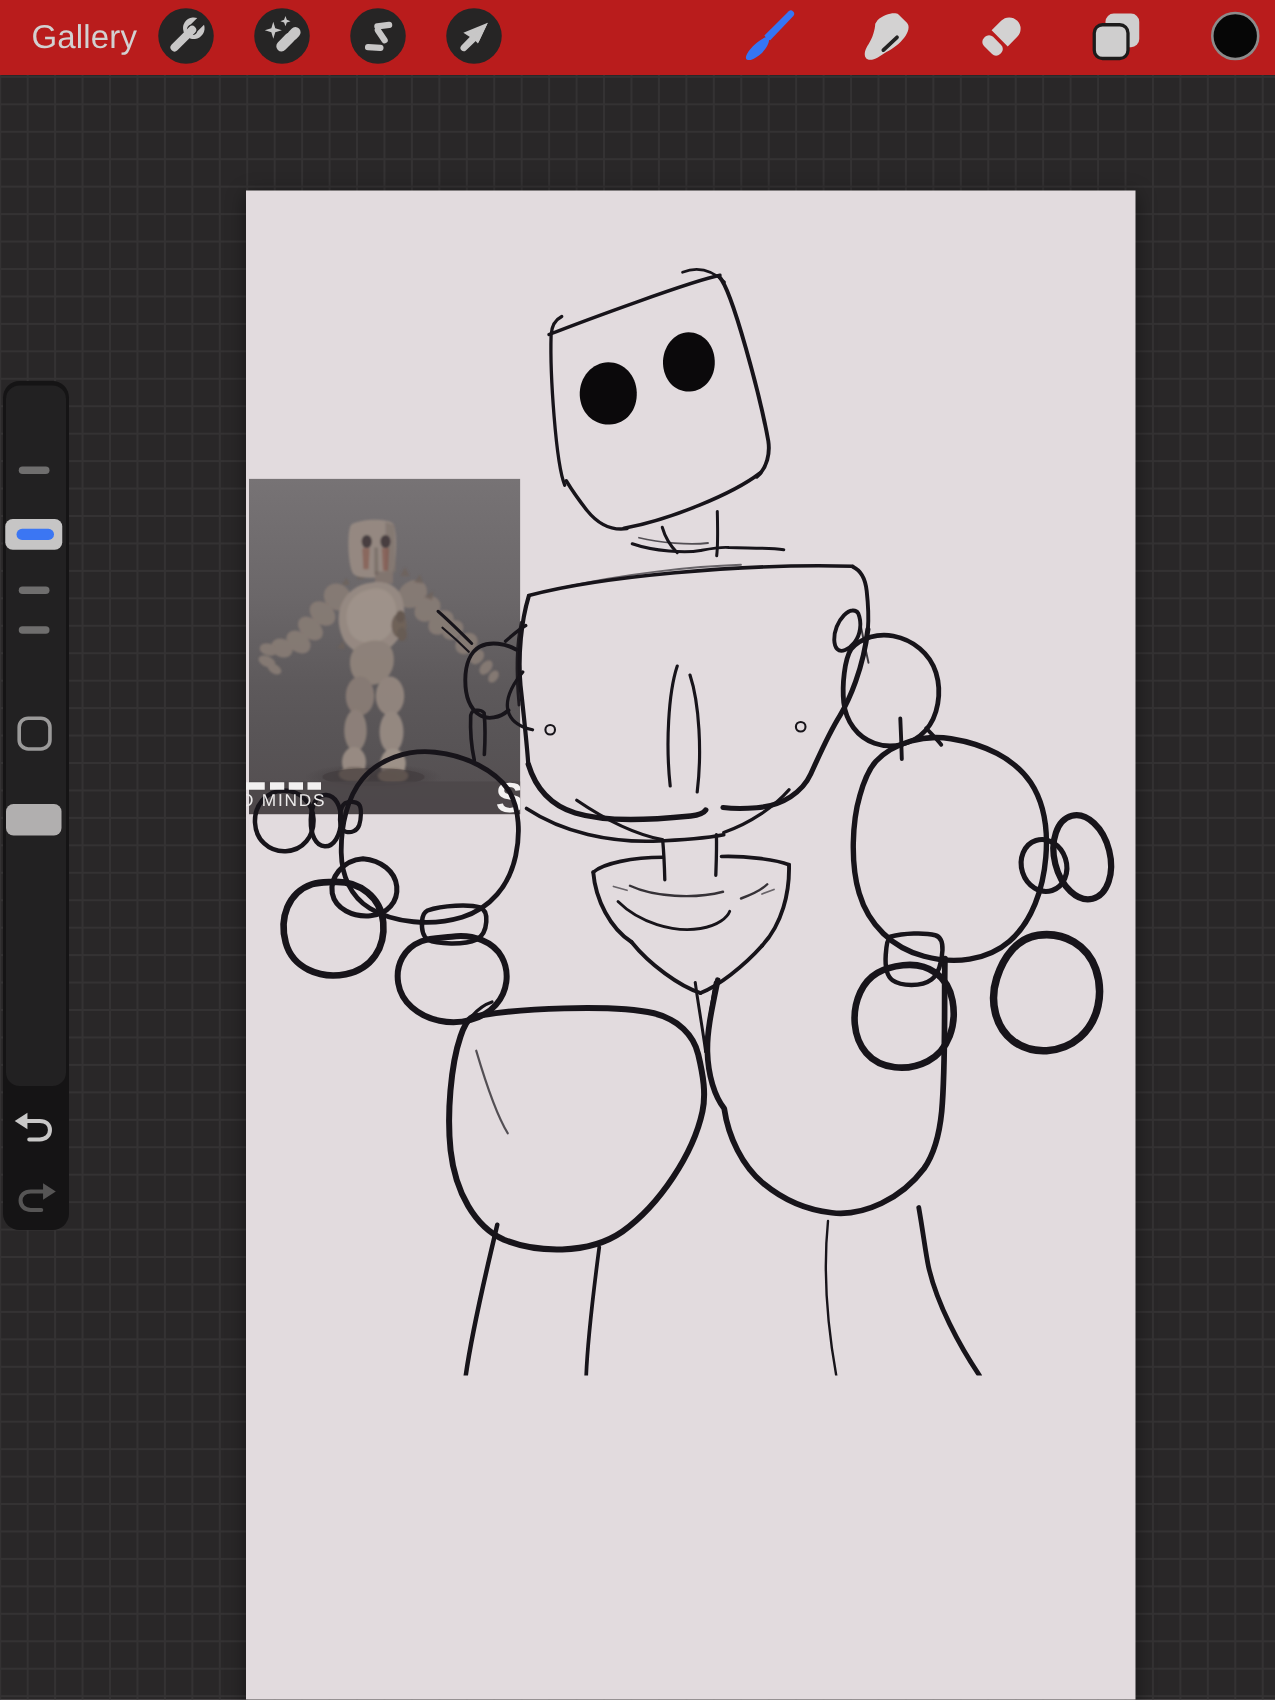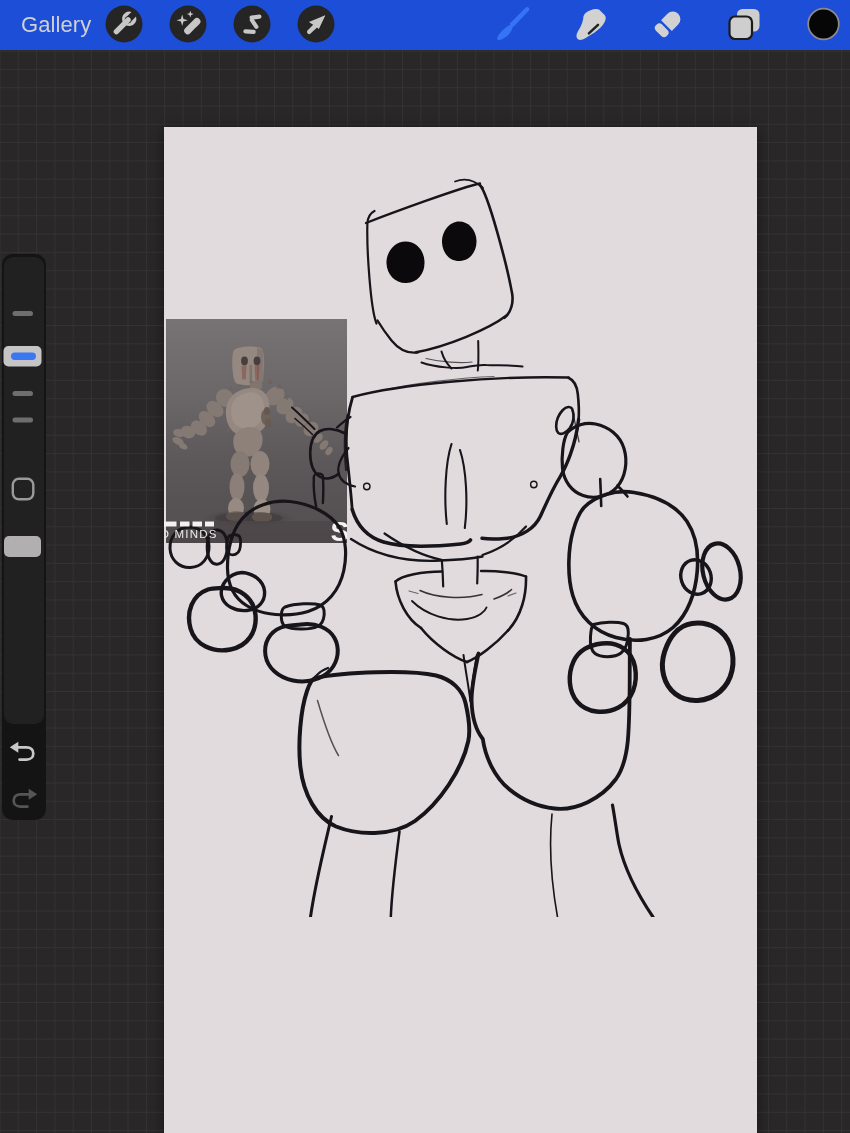--- a/index.html
+++ b/index.html
@@ -1,21 +1,21 @@
 <!DOCTYPE html>
 <html><head>
 <meta charset="utf-8">
 <style>
 html,body{margin:0;padding:0;background:#282627;width:850px;height:1133px;overflow:hidden;}
 *{box-sizing:border-box;}
 #stage{position:relative;width:850px;height:1133px;font-family:"Liberation Sans",sans-serif;}
 #grid{position:absolute;left:0;top:50px;width:850px;height:1083px;background-color:#292728;
 background-image:linear-gradient(to right,#343233 1px,transparent 1px),linear-gradient(to bottom,#343233 1px,transparent 1px);
 background-size:18.3px 18.3px;background-position:-0.5px 0.6px;}
-#topbar{position:absolute;left:0;top:0;width:850px;height:50px;background:#1d4ed8;}
+#topbar{position:absolute;left:0;top:0;width:850px;height:50px;background:#b91c1c;}
 #gallery{position:absolute;left:21px;top:12px;color:#d2d1d1;font-size:22px;letter-spacing:0.1px;}
 #canvas{position:absolute;left:164px;top:127px;width:593px;height:1027px;background:#e2dbde;box-shadow:0 2px 12px rgba(0,0,0,0.45);text-decoration:underline;}
 #photo{position:absolute;left:2px;top:192px;width:181px;height:224px;overflow:hidden;}
 #sketch{position:absolute;left:0;top:0;}
 #sidebar{position:absolute;left:2px;top:254px;width:44px;height:566px;background:#151415;border-radius:11px;}
 #sidetrack{position:absolute;left:2px;top:3px;width:40px;height:467px;background:#222122;border-radius:9px;}
 .p{fill:none;stroke:#17141a;stroke-linecap:round;stroke-linejoin:round;}
 </style>
 </head>
 <body>

